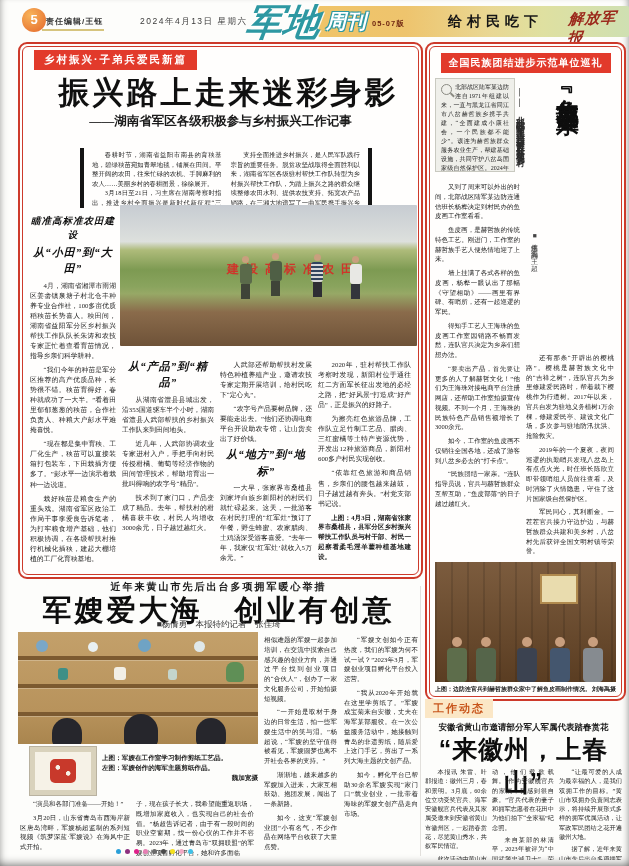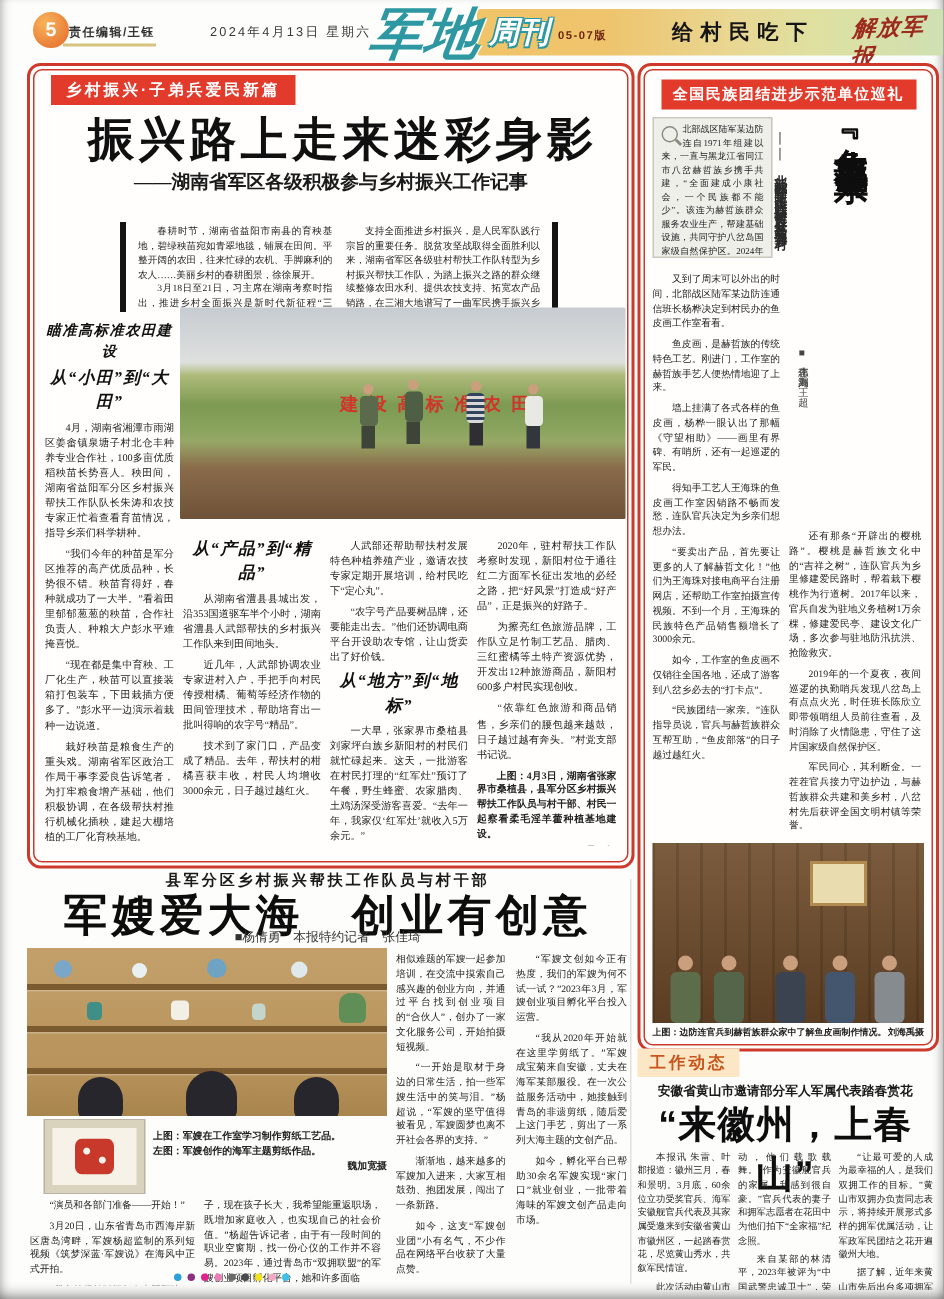--- a/index.html
+++ b/index.html
@@ -244,21 +244,21 @@
           <div class="hd"></div>
           <div class="bd" style="background:#868b90;"></div>
         </div>
     </div>
     <div class="abs e-cap">
       <span class="b">上图：边防连官兵到赫哲族群众家中了解鱼皮画制作情况。</span>
       <span class="b" style="float:right;">刘海禹摄</span>
     </div>
   </section>
 
-  <div class="abs ctr n-eyebrow">县军分区乡村振兴帮扶工作队员与村干部</div>
+  <div class="abs ctr n-eyebrow">近年来黄山市先后出台多项拥军暖心举措</div>
   <h2 class="abs ctr n-title hei" style="margin:0;">军嫂爱大海　创业有创意</h2>
   <div class="abs ctr n-byline">■杨倩勇　本报特约记者　张佳琦</div>
 
   <div class="abs photo-n">
     <div class="shelf" style="top:24px;"></div>
     <div class="shelf" style="top:52px;"></div>
     <div class="shelf" style="top:80px;"></div>
     <div class="item" style="left:18px;top:8px;width:12px;height:12px;background:#7aa7c7;"></div>
     <div class="item" style="left:70px;top:10px;width:10px;height:10px;background:#e9f0f2;"></div>
     <div class="item" style="left:120px;top:7px;width:13px;height:13px;background:#6fa3c4;"></div>

